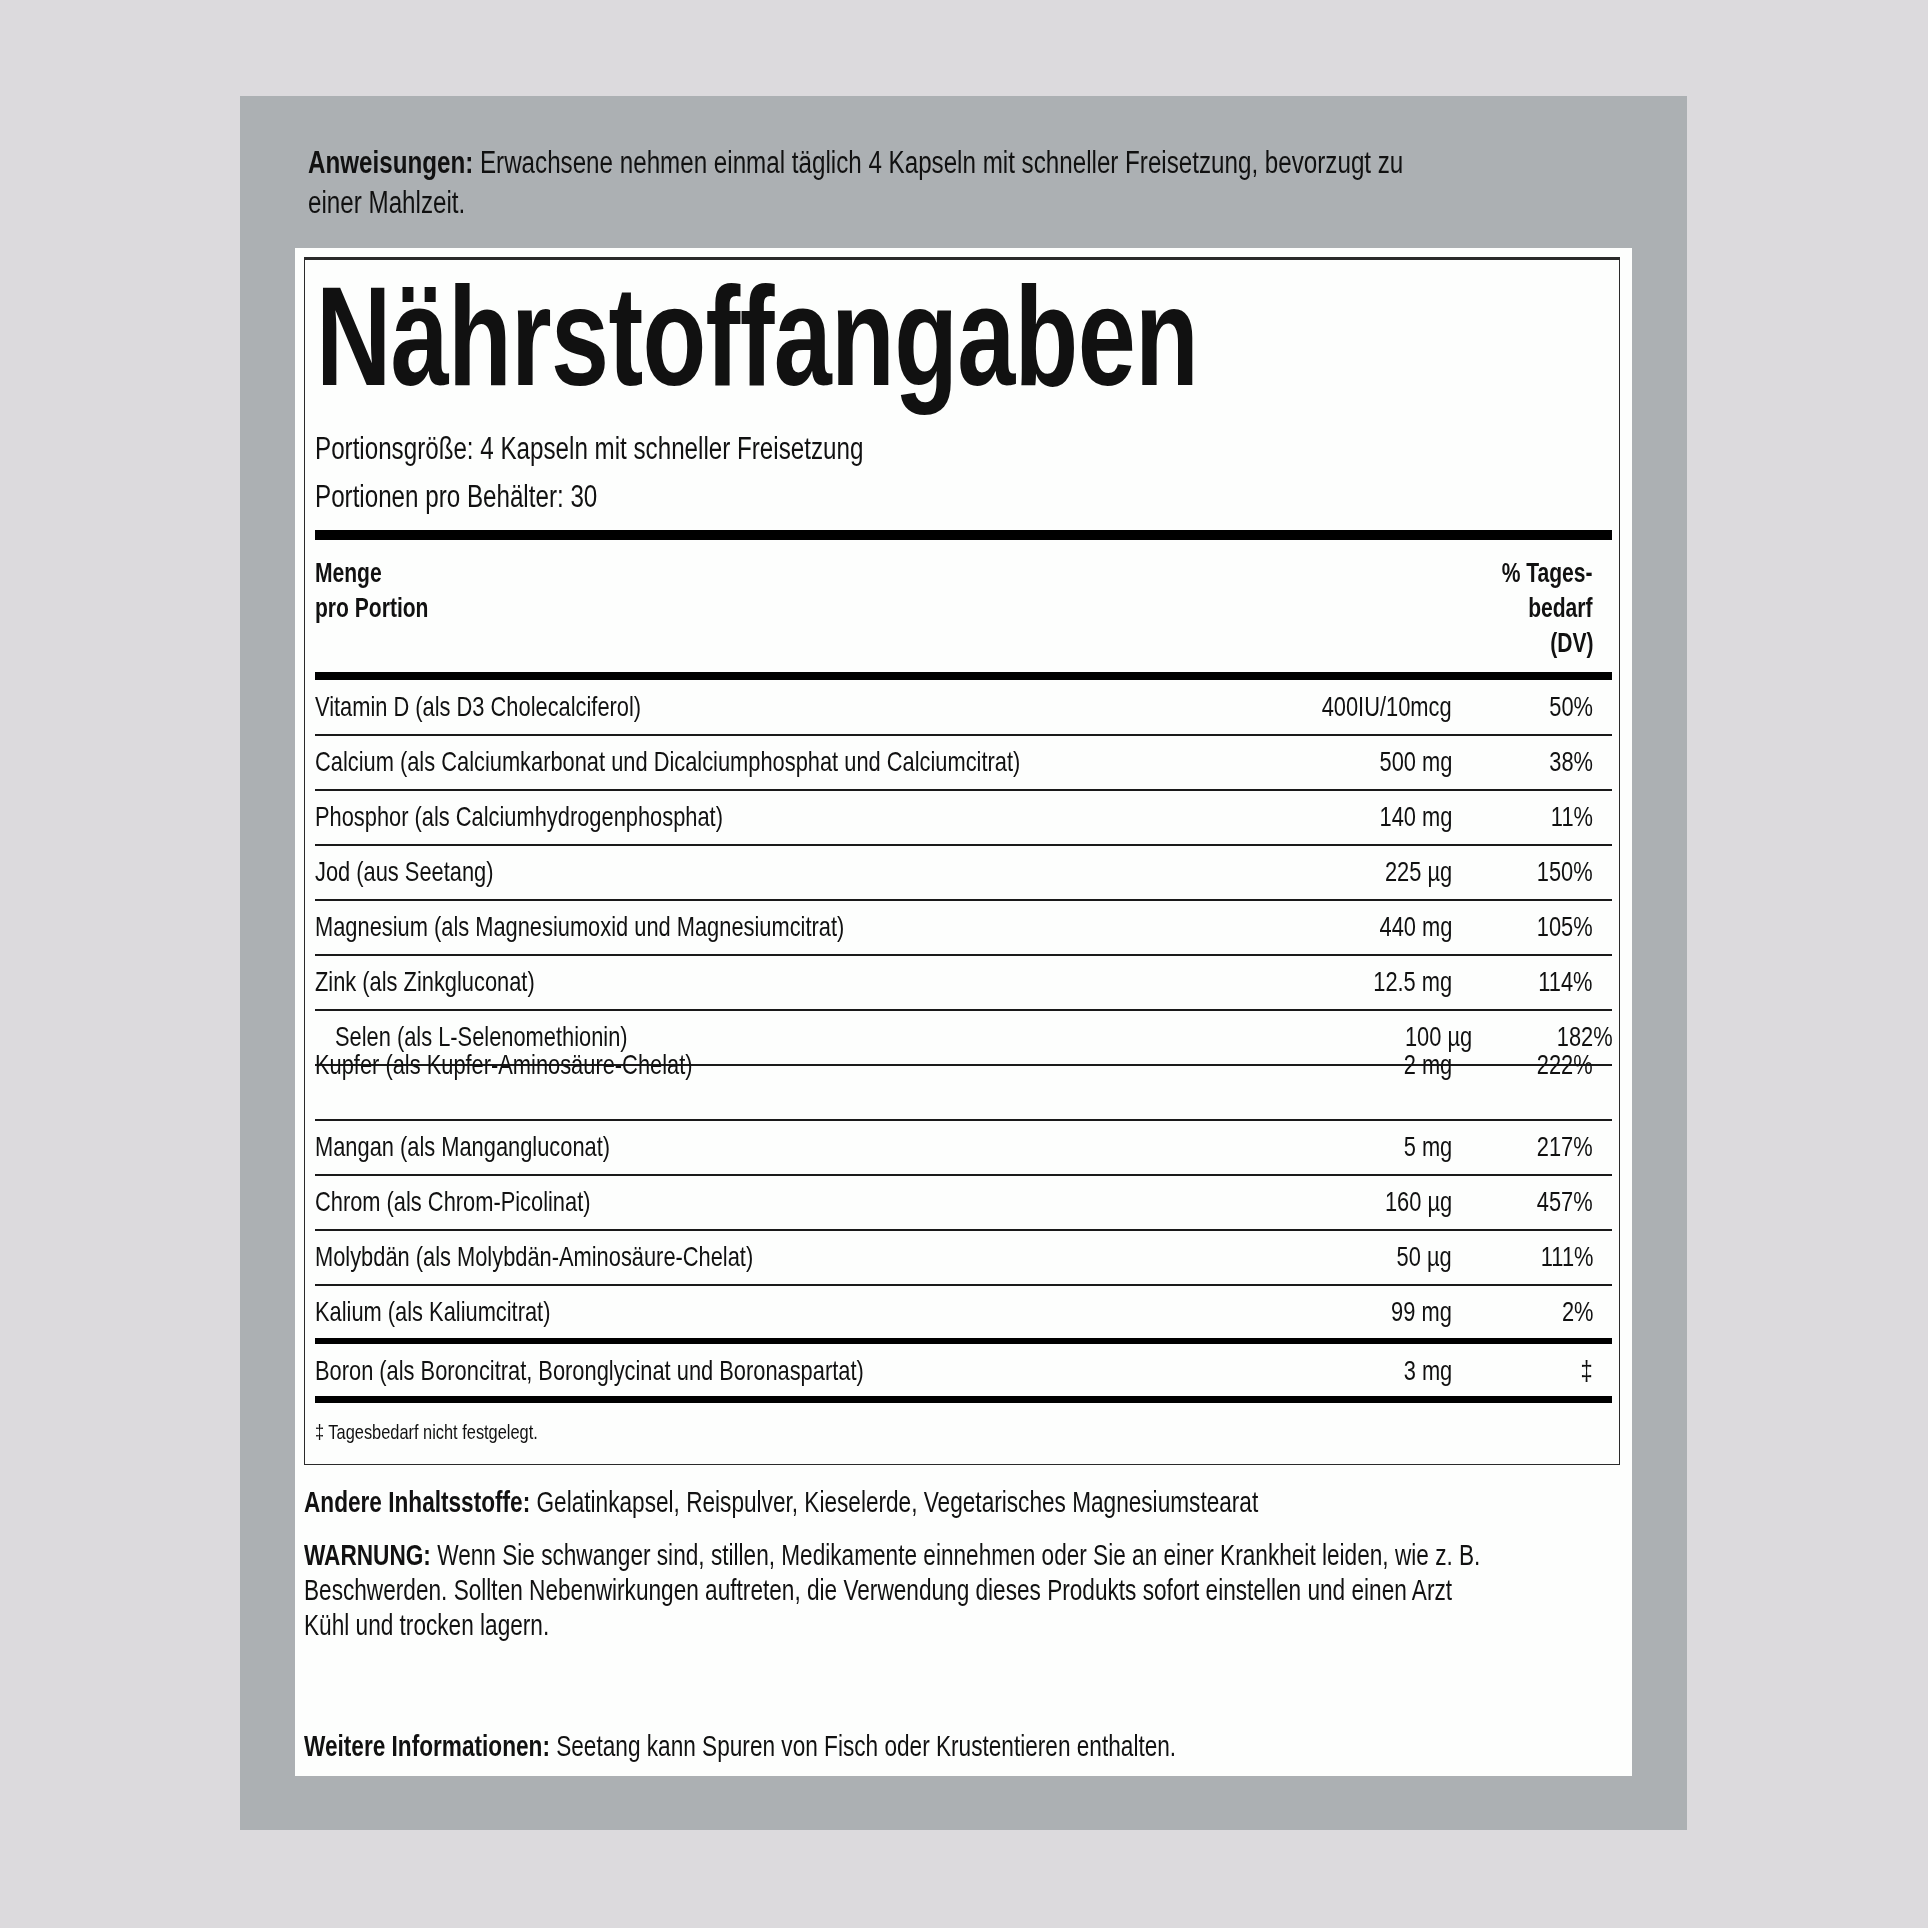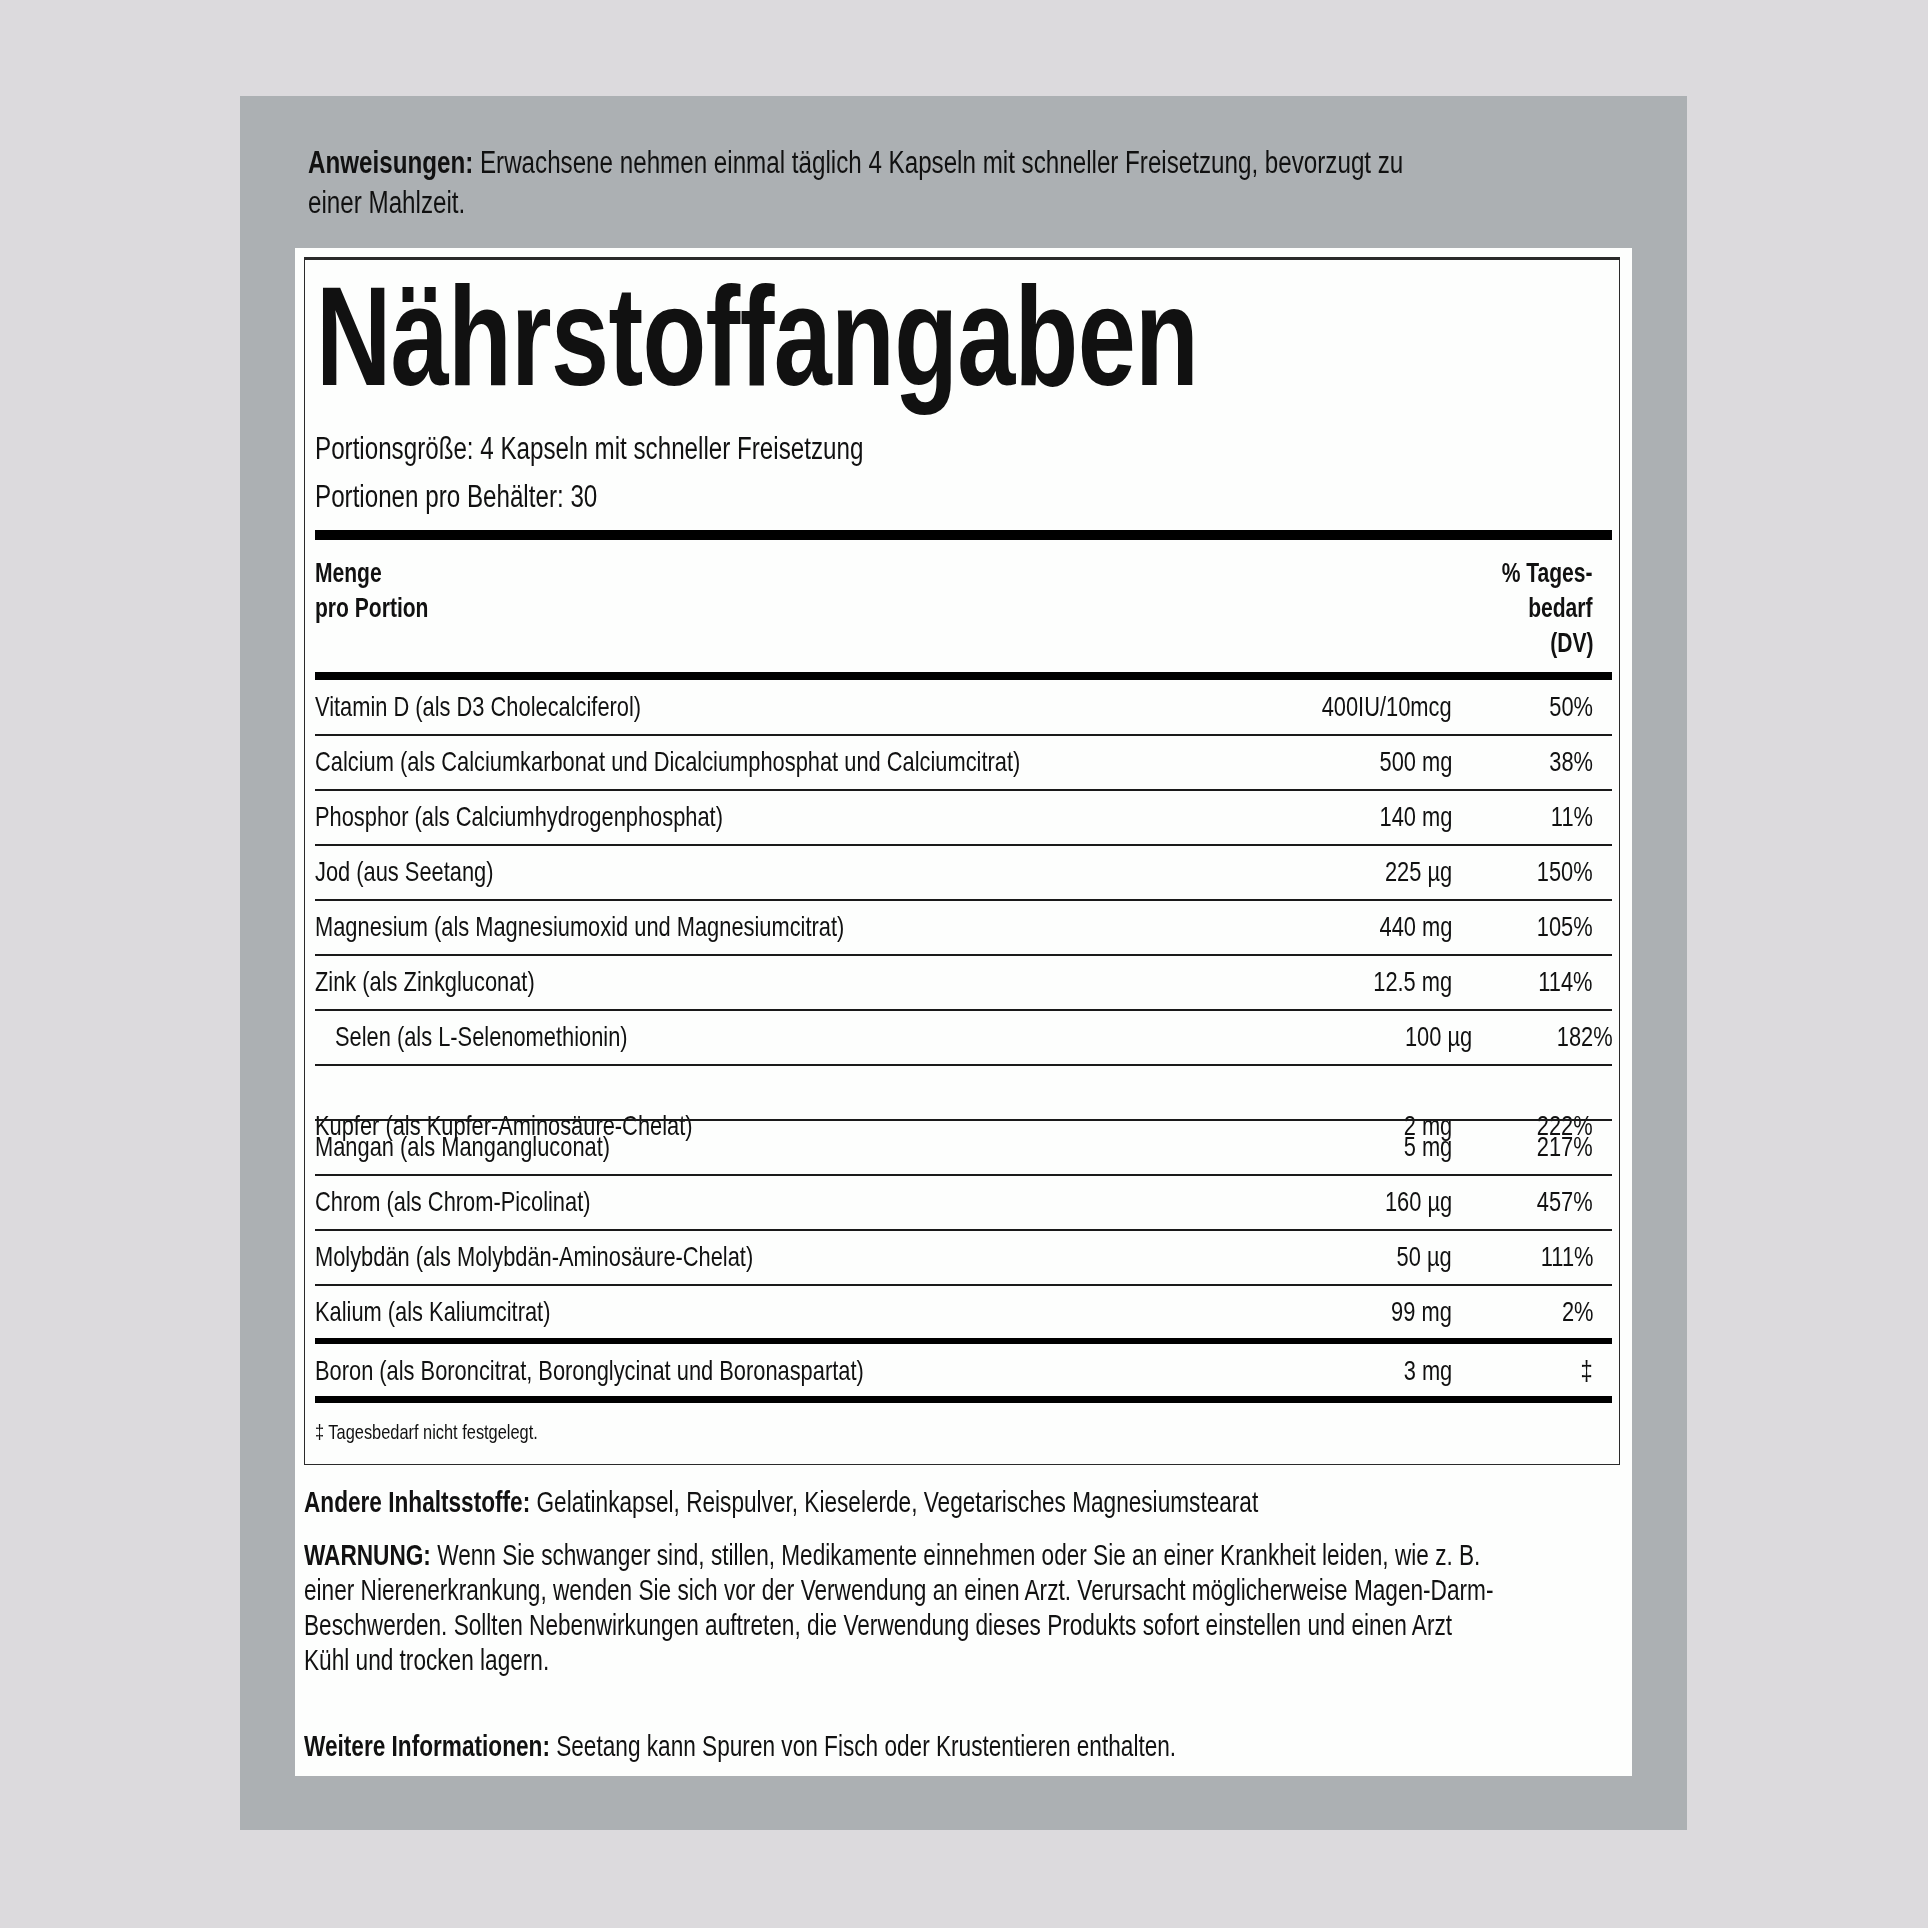--- a/index.html
+++ b/index.html
@@ -94,21 +94,21 @@
       <span class="amt"><span class="cond-r">12.5 mg</span></span>
       <span class="dv"><span class="cond-r">114%</span></span>
     </div>
     <div class="thin" style="top: 1009px;"></div>
     <div class="row" style="top: 1010px; margin-left: 20px;">
       <span class="name"><span class="cond">Selen (als L-Selenomethionin)</span></span>
       <span class="amt"><span class="cond-r">100 µg</span></span>
       <span class="dv"><span class="cond-r">182%</span></span>
     </div>
     <div class="thin" style="top: 1064px;"></div>
-    <div class="row" style="top: 1099px;">
+    <div class="row" style="top: 1038px;">
       <span class="name"><span class="cond">Kupfer (als Kupfer-Aminosäure-Chelat)</span></span>
       <span class="amt"><span class="cond-r">2 mg</span></span>
       <span class="dv"><span class="cond-r">222%</span></span>
     </div>
     <div class="thin" style="top: 1119px;"></div>
     <div class="row" style="top: 1120px;">
       <span class="name"><span class="cond">Mangan (als Mangangluconat)</span></span>
       <span class="amt"><span class="cond-r">5 mg</span></span>
       <span class="dv"><span class="cond-r">217%</span></span>
     </div>
@@ -141,21 +141,20 @@
 <div class="rule" style="top:1396px;height:6.6px;"></div>
 
 <div class="foot"><span class="cond">‡ Tagesbedarf nicht festgelegt.</span></div>
 
 <div class="para" style="top:1485px;">
   <span class="cond"><b>Andere Inhaltsstoffe:</b><span> Gelatinkapsel, Reispulver, Kieselerde, Vegetarisches Magnesiumstearat</span></span>
 </div>
 
 <div class="para" style="top:1538px;">
   <div><span class="cond"><b>WARNUNG:</b><span> Wenn Sie schwanger sind, stillen, Medikamente einnehmen oder Sie an einer Krankheit leiden, wie z. B.</span></span></div>
-  <div><span class="cond">einer Nierenerkrankung, wenden Sie sich vor der Verwendung an einen Arzt. Verursacht möglicherweise Magen-Darm-</span></div>
   <div><span class="cond">Beschwerden. Sollten Nebenwirkungen auftreten, die Verwendung dieses Produkts sofort einstellen und einen Arzt</span></div>
   <div><span class="cond">Kühl und trocken lagern.</span></div>
 </div>
 
 <div class="para" style="top:1729px;">
   <span class="cond"><b>Weitere Informationen:</b><span> Seetang kann Spuren von Fisch oder Krustentieren enthalten.</span></span>
 </div>
 
 
 </body></html>

